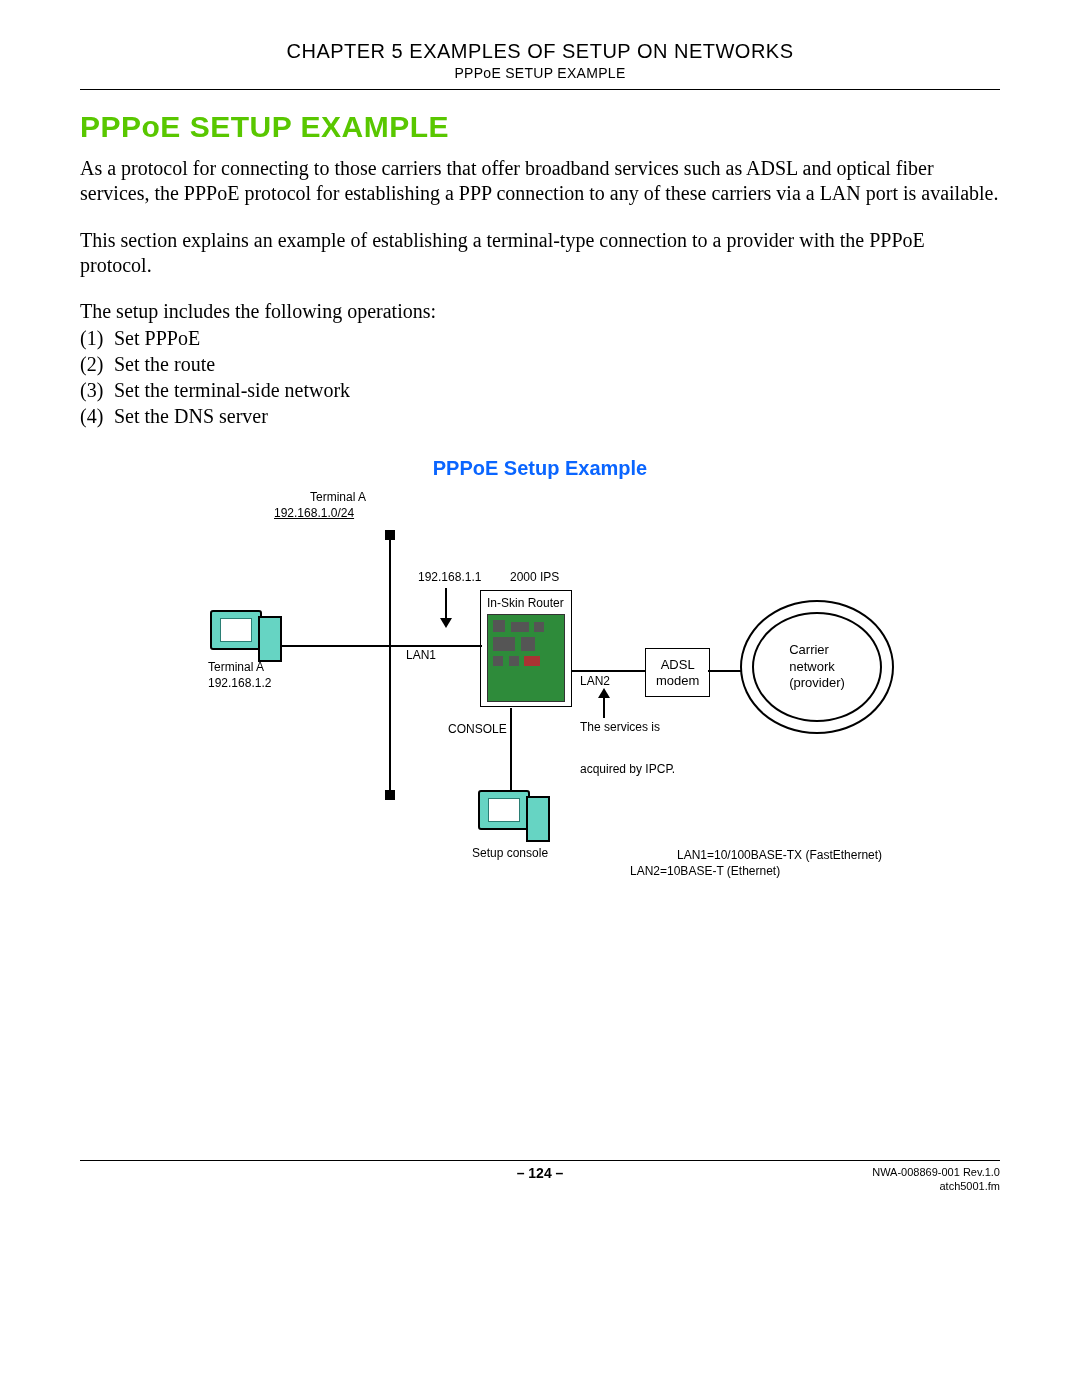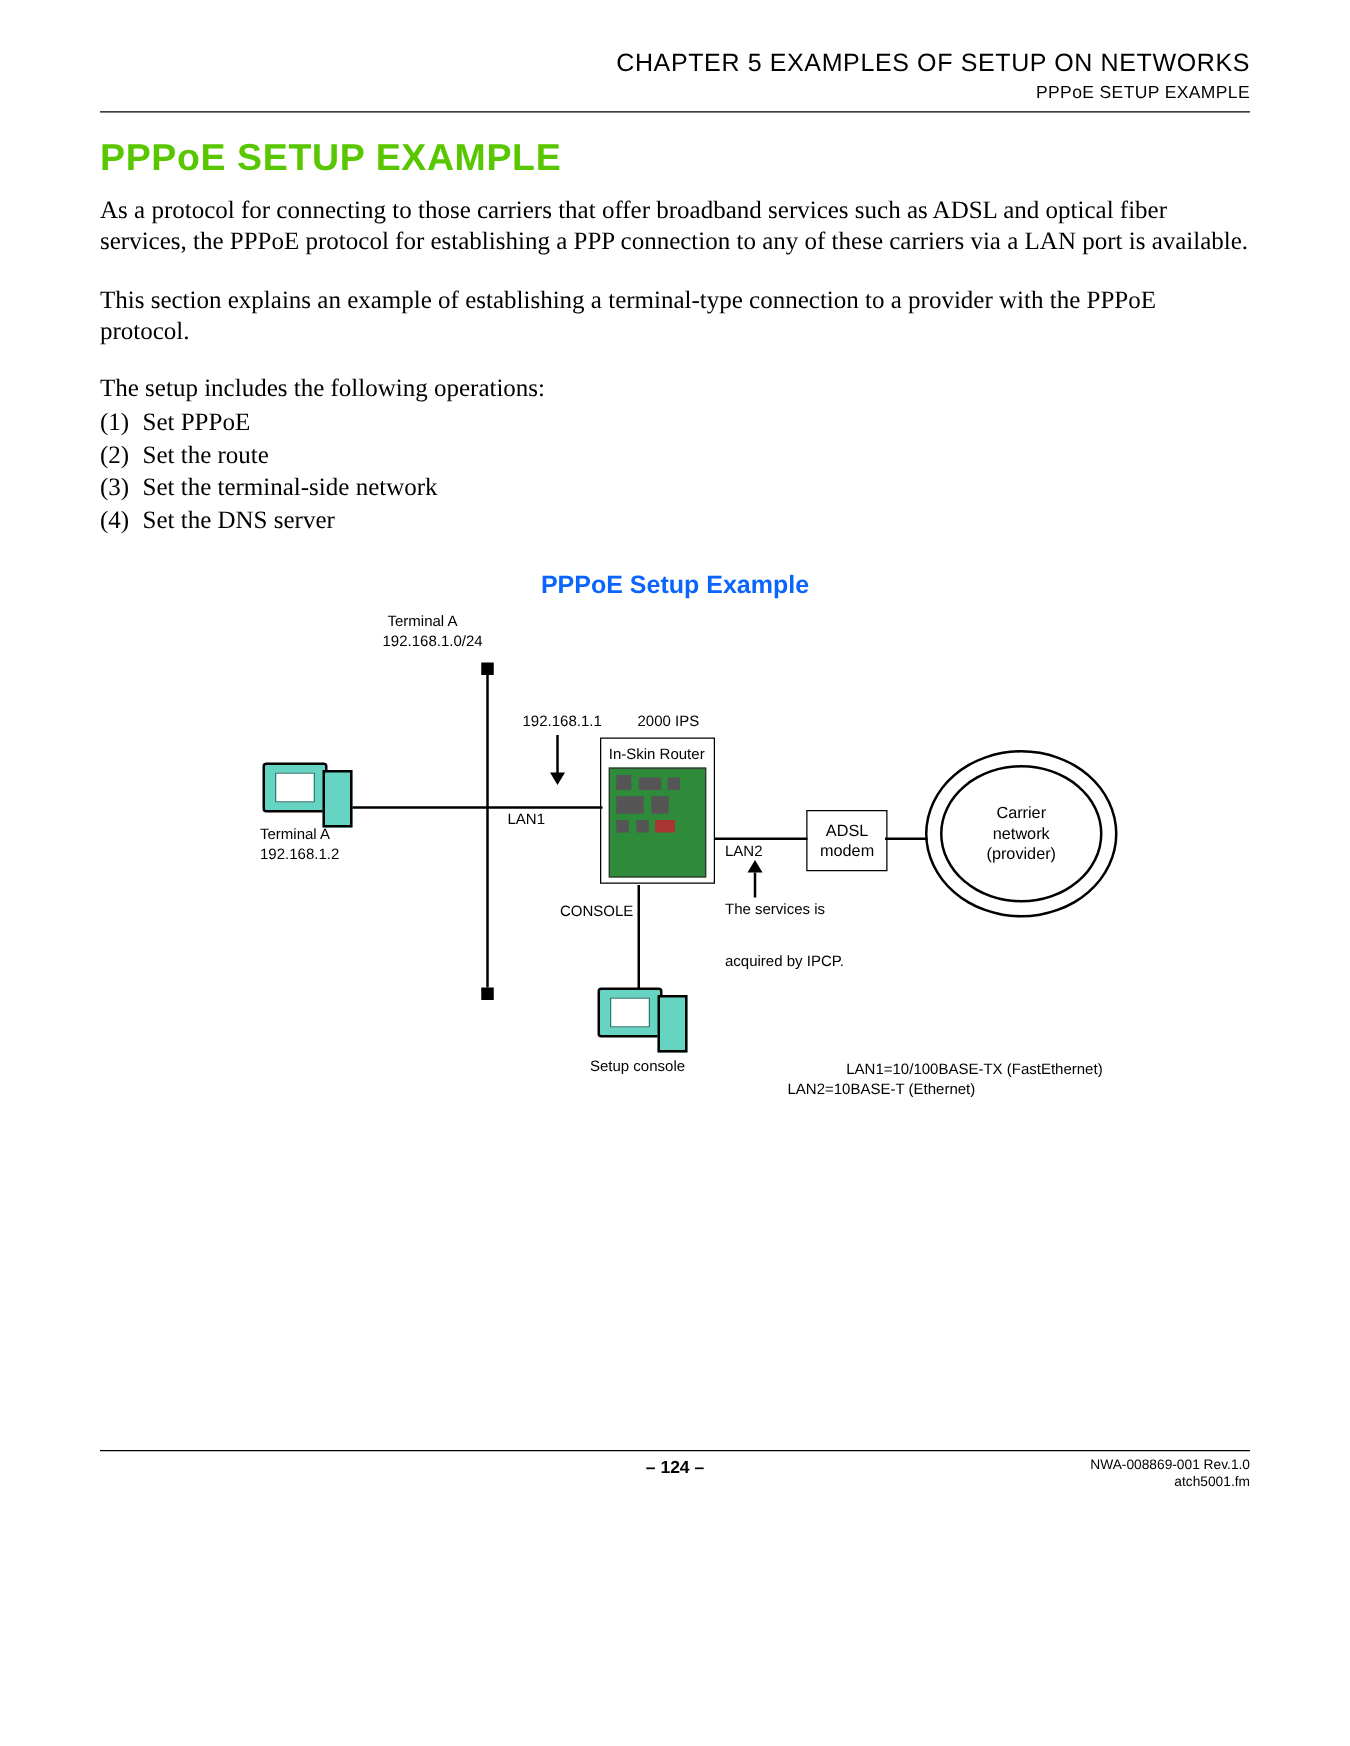--- a/index.html
+++ b/index.html
@@ -8,21 +8,21 @@
     background: #fff;
     font-family: "Times New Roman", Times, serif;
     color: #000;
     width: 1080px;
   }
   .page {
     padding: 40px 80px 30px 80px;
     box-sizing: border-box;
   }
   .header-row {
-    text-align: right;
+    text-align: center;
     margin-top: 0;
   }
   .chapter-line {
     font-family: Arial, Helvetica, sans-serif;
     font-size: 20px;
     letter-spacing: 0.5px;
     margin-bottom: 2px;
   }
   .header-sub {
     font-family: Arial, Helvetica, sans-serif;
@@ -163,21 +163,21 @@
     justify-content:center;
   }
   .ellipse-inner {
     width: 126px;
     height: 106px;
     border: 2px solid #000;
     border-radius: 50%;
     display:flex;
     align-items:center;
     justify-content:center;
-    text-align:center;
+    text-align:left;
     line-height:1.3;
   }
   .vline { width:2px; background:#000; }
   .hline { height:2px; background:#000; }
   .node { width:10px; height:10px; background:#000; }
   .arrow-down {
     width: 0; height: 0;
     border-left: 6px solid transparent;
     border-right: 6px solid transparent;
     border-top: 10px solid #000;
@@ -223,21 +223,21 @@
         <span class="num">(4)</span>
         <span>Set the DNS server</span>
       </div>
   </div>
 
   <div class="diagram-title">PPPoE Setup Example</div>
 
   <div class="diagram-wrap">
 
     <div class="abs small" style="left:120px; top:0;">Terminal A</div>
-    <div class="abs small" style="left:116px; top:16px;">192.168.1.0/24</div>
+    <div class="abs small" style="left:84px; top:16px;text-decoration:underline;">192.168.1.0/24</div>
 
     <div class="abs node" style="left:195px; top:40px;"></div>
     <div class="abs vline" style="left:199px; top:50px; height:250px;"></div>
     <div class="abs node" style="left:195px; top:300px;"></div>
 
     <div class="abs hline" style="left:88px; top:155px; width:112px;"></div>
 
     <div class="abs" style="left:20px; top:120px; width:80px;">
       <div style="position:relative;">
         <div class="monitor" style="position:absolute;left:0;top:0;"></div>

